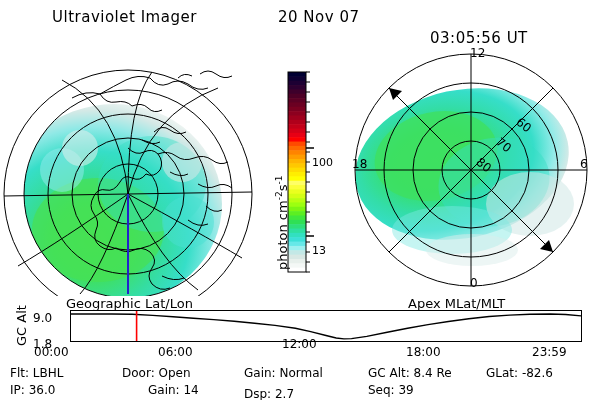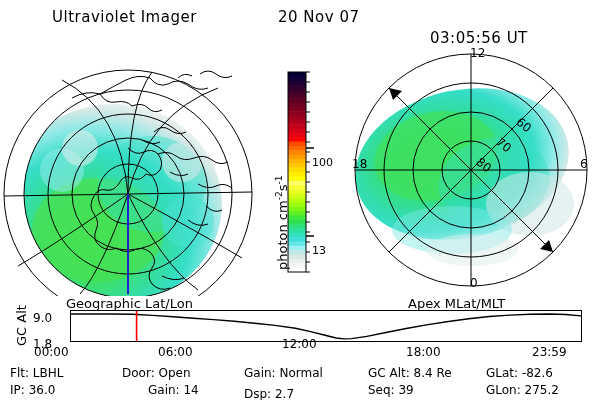--- a/index.html
+++ b/index.html
@@ -264,16 +264,15 @@
   <div class="abs" id="statusBlock" style="left:0;top:366px;width:600px;height:34px;text-align:center;">
       <div class="abs status" style="left: 10px; top: 0px;"><span>Flt:</span><span> LBHL</span></div>
       <div class="abs status" style="left: 122px; top: 0px;"><span>Door:</span><span> Open</span></div>
       <div class="abs status" style="left: 244px; top: 0px;"><span>Gain:</span><span> Normal</span></div>
       <div class="abs status" style="left: 368px; top: 0px;"><span>GC Alt:</span><span> 8.4 Re</span></div>
       <div class="abs status" style="left: 486px; top: 0px;"><span>GLat:</span><span> -82.6</span></div>
       <div class="abs status" style="left: 10px; top: 17px;"><span>IP:</span><span> 36.0</span></div>
       <div class="abs status" style="left: 122px; top: 17px; margin-left: 26px;"><span>Gain:</span><span> 14</span></div>
       <div class="abs status" style="left: 244px; top: 21px;"><span>Dsp:</span><span> 2.7</span></div>
       <div class="abs status" style="left: 368px; top: 17px;"><span>Seq:</span><span> 39</span></div>
-      <div class="abs status" style="left: 486px; top: 17px;"><span>GLon:</span><span> 275.2</span></div>
     </div>
 
 </div>
 
 </body></html>

